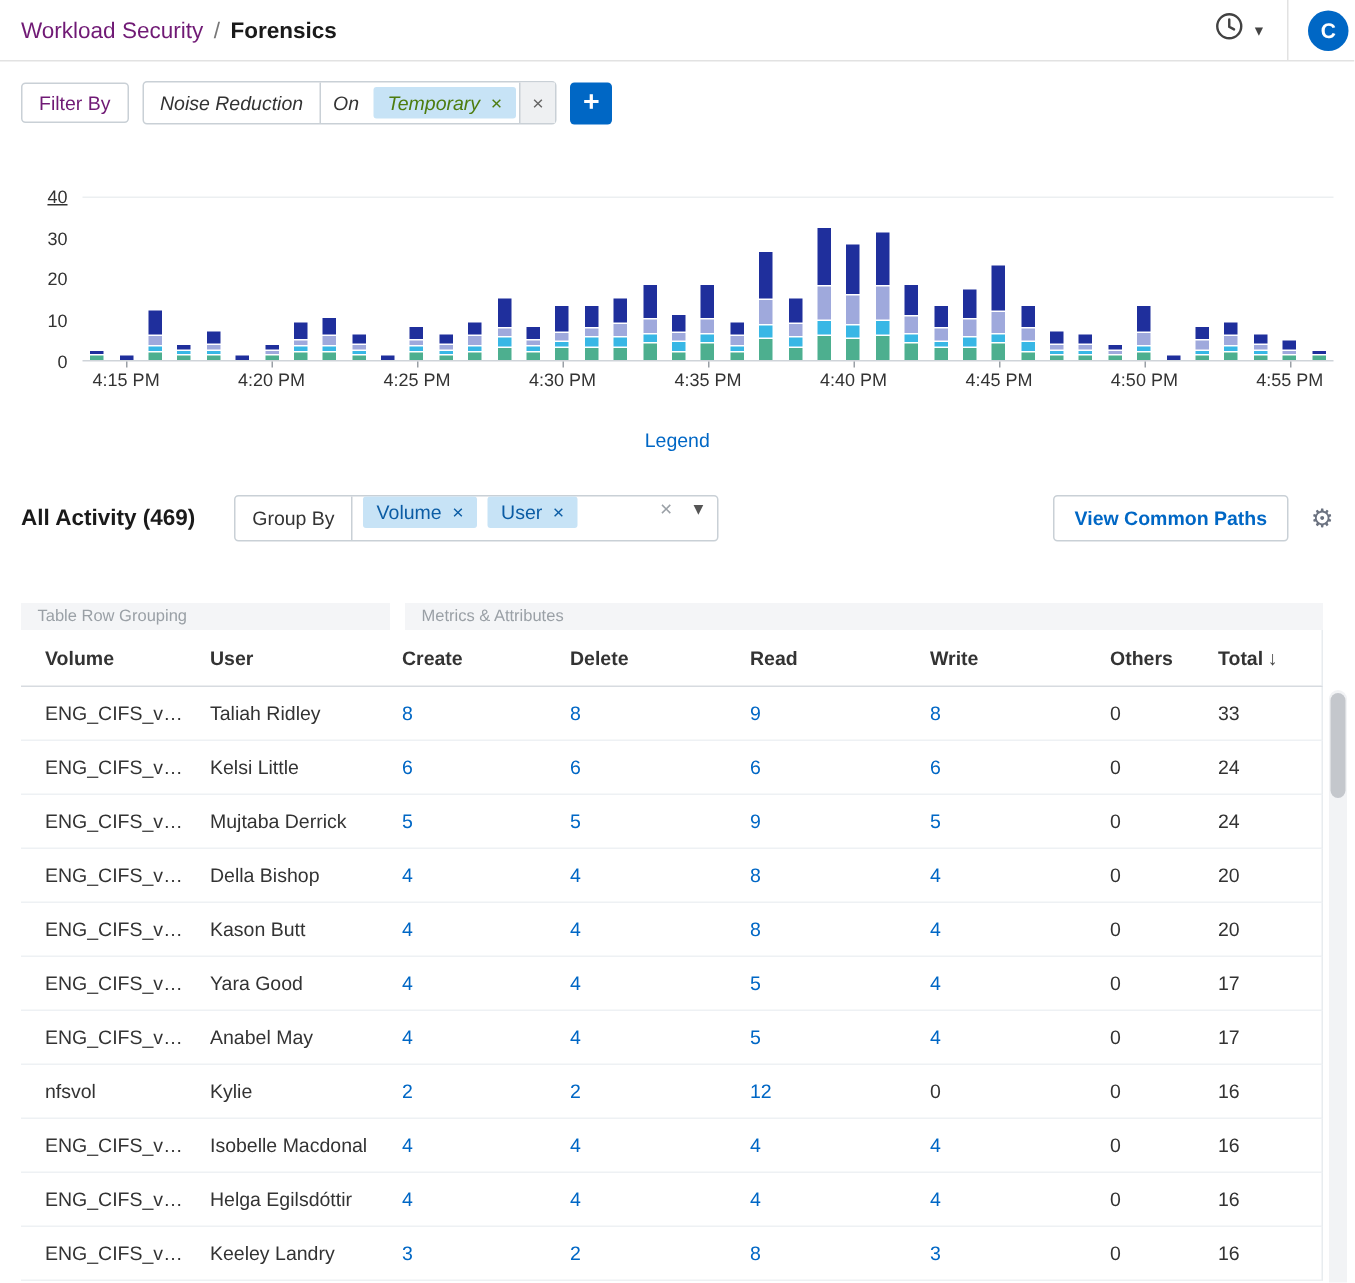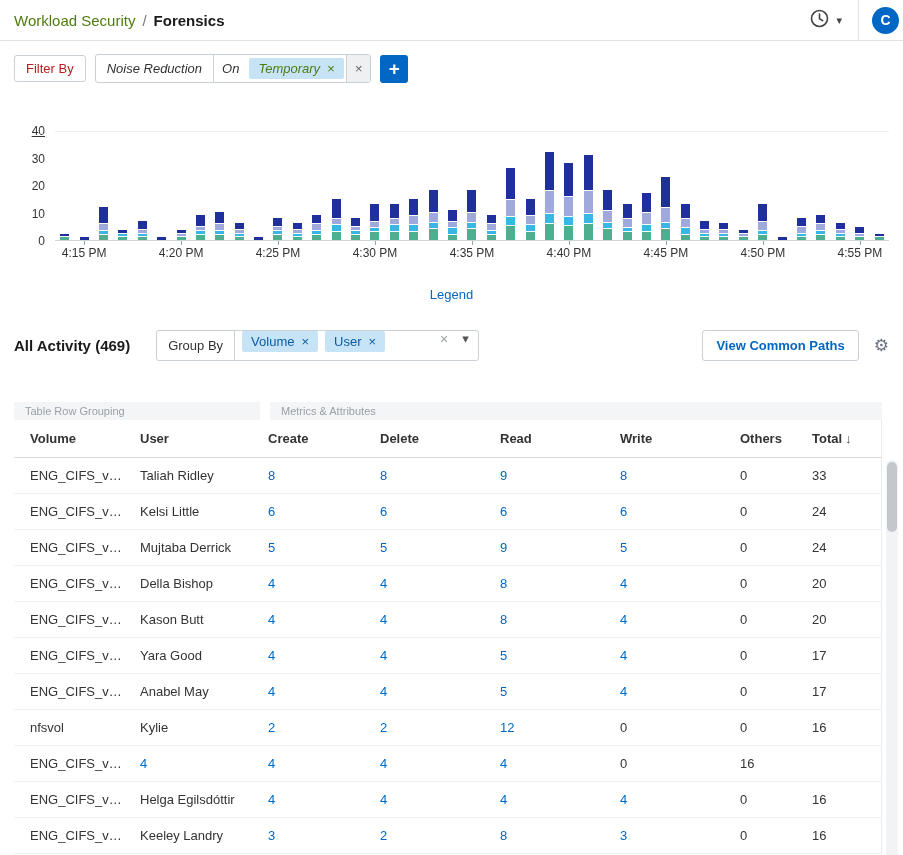--- a/index.html
+++ b/index.html
@@ -3,33 +3,33 @@
 <meta charset="utf-8">
 <style>
   * { box-sizing: border-box; }
   body { margin:0; font-family:"Liberation Sans", sans-serif; background:#fff; color:#333; }
   .page { width:903px; height:855px; position:relative; overflow:hidden; background:#fff; }
   [data-interactable="true"] { cursor:pointer; }
 
   
   .topbar { height:41px; display:flex; align-items:center; justify-content:space-between; border-bottom:1px solid #e2e2e2; padding-left:14px; }
   .breadcrumb { font-size:15px; display:flex; align-items:center; }
-  .bc-parent { color:#4d7c0f; }
+  .bc-parent { color:#701a75; }
   .bc-sep { color:#777; margin:0 7px; }
   .bc-current { font-weight:bold; color:#1a1a1a; }
   .topbar-right { display:flex; align-items:center; height:100%; }
   .time-picker { display:flex; align-items:center; gap:7px; padding:0 16px; height:100%; }
   .caret { font-size:11px; color:#444; }
   .divider-v { width:1px; height:100%; background:#e2e2e2; }
   .avatar { width:27px; height:27px; border-radius:50%; background:#0067C5; color:#fff; font-weight:bold;
             display:flex; align-items:center; justify-content:center; font-size:14px; margin:0 4px 0 13px; }
 
   
   .filter-bar { display:flex; align-items:center; gap:9px; padding:13px 14px 10px; }
-  .chip-btn { border:1px solid #c9d0d6; border-radius:3px; padding:5px 11px; font-size:13px; background:#fff; color:#b91c1c; }
+  .chip-btn { border:1px solid #c9d0d6; border-radius:3px; padding:5px 11px; font-size:13px; background:#fff; color:#701a75; }
   .filter-group { display:flex; align-items:stretch; border:1px solid #c9d0d6; border-radius:3px; font-size:13px; background:#fff;font-style:italic; }
   .fg-attr { padding:5px 11px; border-right:1px solid #c9d0d6; display:flex; align-items:center; }
   .fg-op { padding:5px 8px; display:flex; align-items:center; }
   .value-chip { background:#c7e3f6; color:#4d7c0f; display:flex; align-items:center; gap:7px; padding:3px 9px; margin:3px 2px; border-radius:2px; }
   .chip-x { font-size:13px; }
   .fg-clear { padding:5px 8px; background:#eef0f2; border-left:1px solid #c9d0d6; display:flex; align-items:center; color:#666; }
   .add-filter { width:28px; height:28px; background:#0067C5; color:#fff; border-radius:3px; display:flex;
                 align-items:center; justify-content:center; font-size:19px; font-weight:bold; }
 
   
@@ -509,20 +509,21 @@
           <div class="tcell" data-interactable="false">Kylie</div>
           <div class="tcell" data-interactable="false"><span class="cell-link" data-interactable="true">2</span></div>
           <div class="tcell" data-interactable="false"><span class="cell-link" data-interactable="true">2</span></div>
           <div class="tcell" data-interactable="false"><span class="cell-link" data-interactable="true">12</span></div>
           <div class="tcell" data-interactable="false">0</div>
           <div class="tcell" data-interactable="false">0</div>
           <div class="tcell" data-interactable="false">16</div>
         </div>
         <div class="trow" data-interactable="false">
           <div class="tcell" data-interactable="false">ENG_CIFS_vol…</div>
+          <div class="tcell" data-interactable="false">Isobelle Macdonal</div>
           <div class="tcell" data-interactable="false"><span class="cell-link" data-interactable="true">4</span></div>
           <div class="tcell" data-interactable="false"><span class="cell-link" data-interactable="true">4</span></div>
           <div class="tcell" data-interactable="false"><span class="cell-link" data-interactable="true">4</span></div>
           <div class="tcell" data-interactable="false"><span class="cell-link" data-interactable="true">4</span></div>
           <div class="tcell" data-interactable="false">0</div>
           <div class="tcell" data-interactable="false">16</div>
         </div>
         <div class="trow" data-interactable="false">
           <div class="tcell" data-interactable="false">ENG_CIFS_vol…</div>
           <div class="tcell" data-interactable="false">Helga Egilsdóttir</div>

